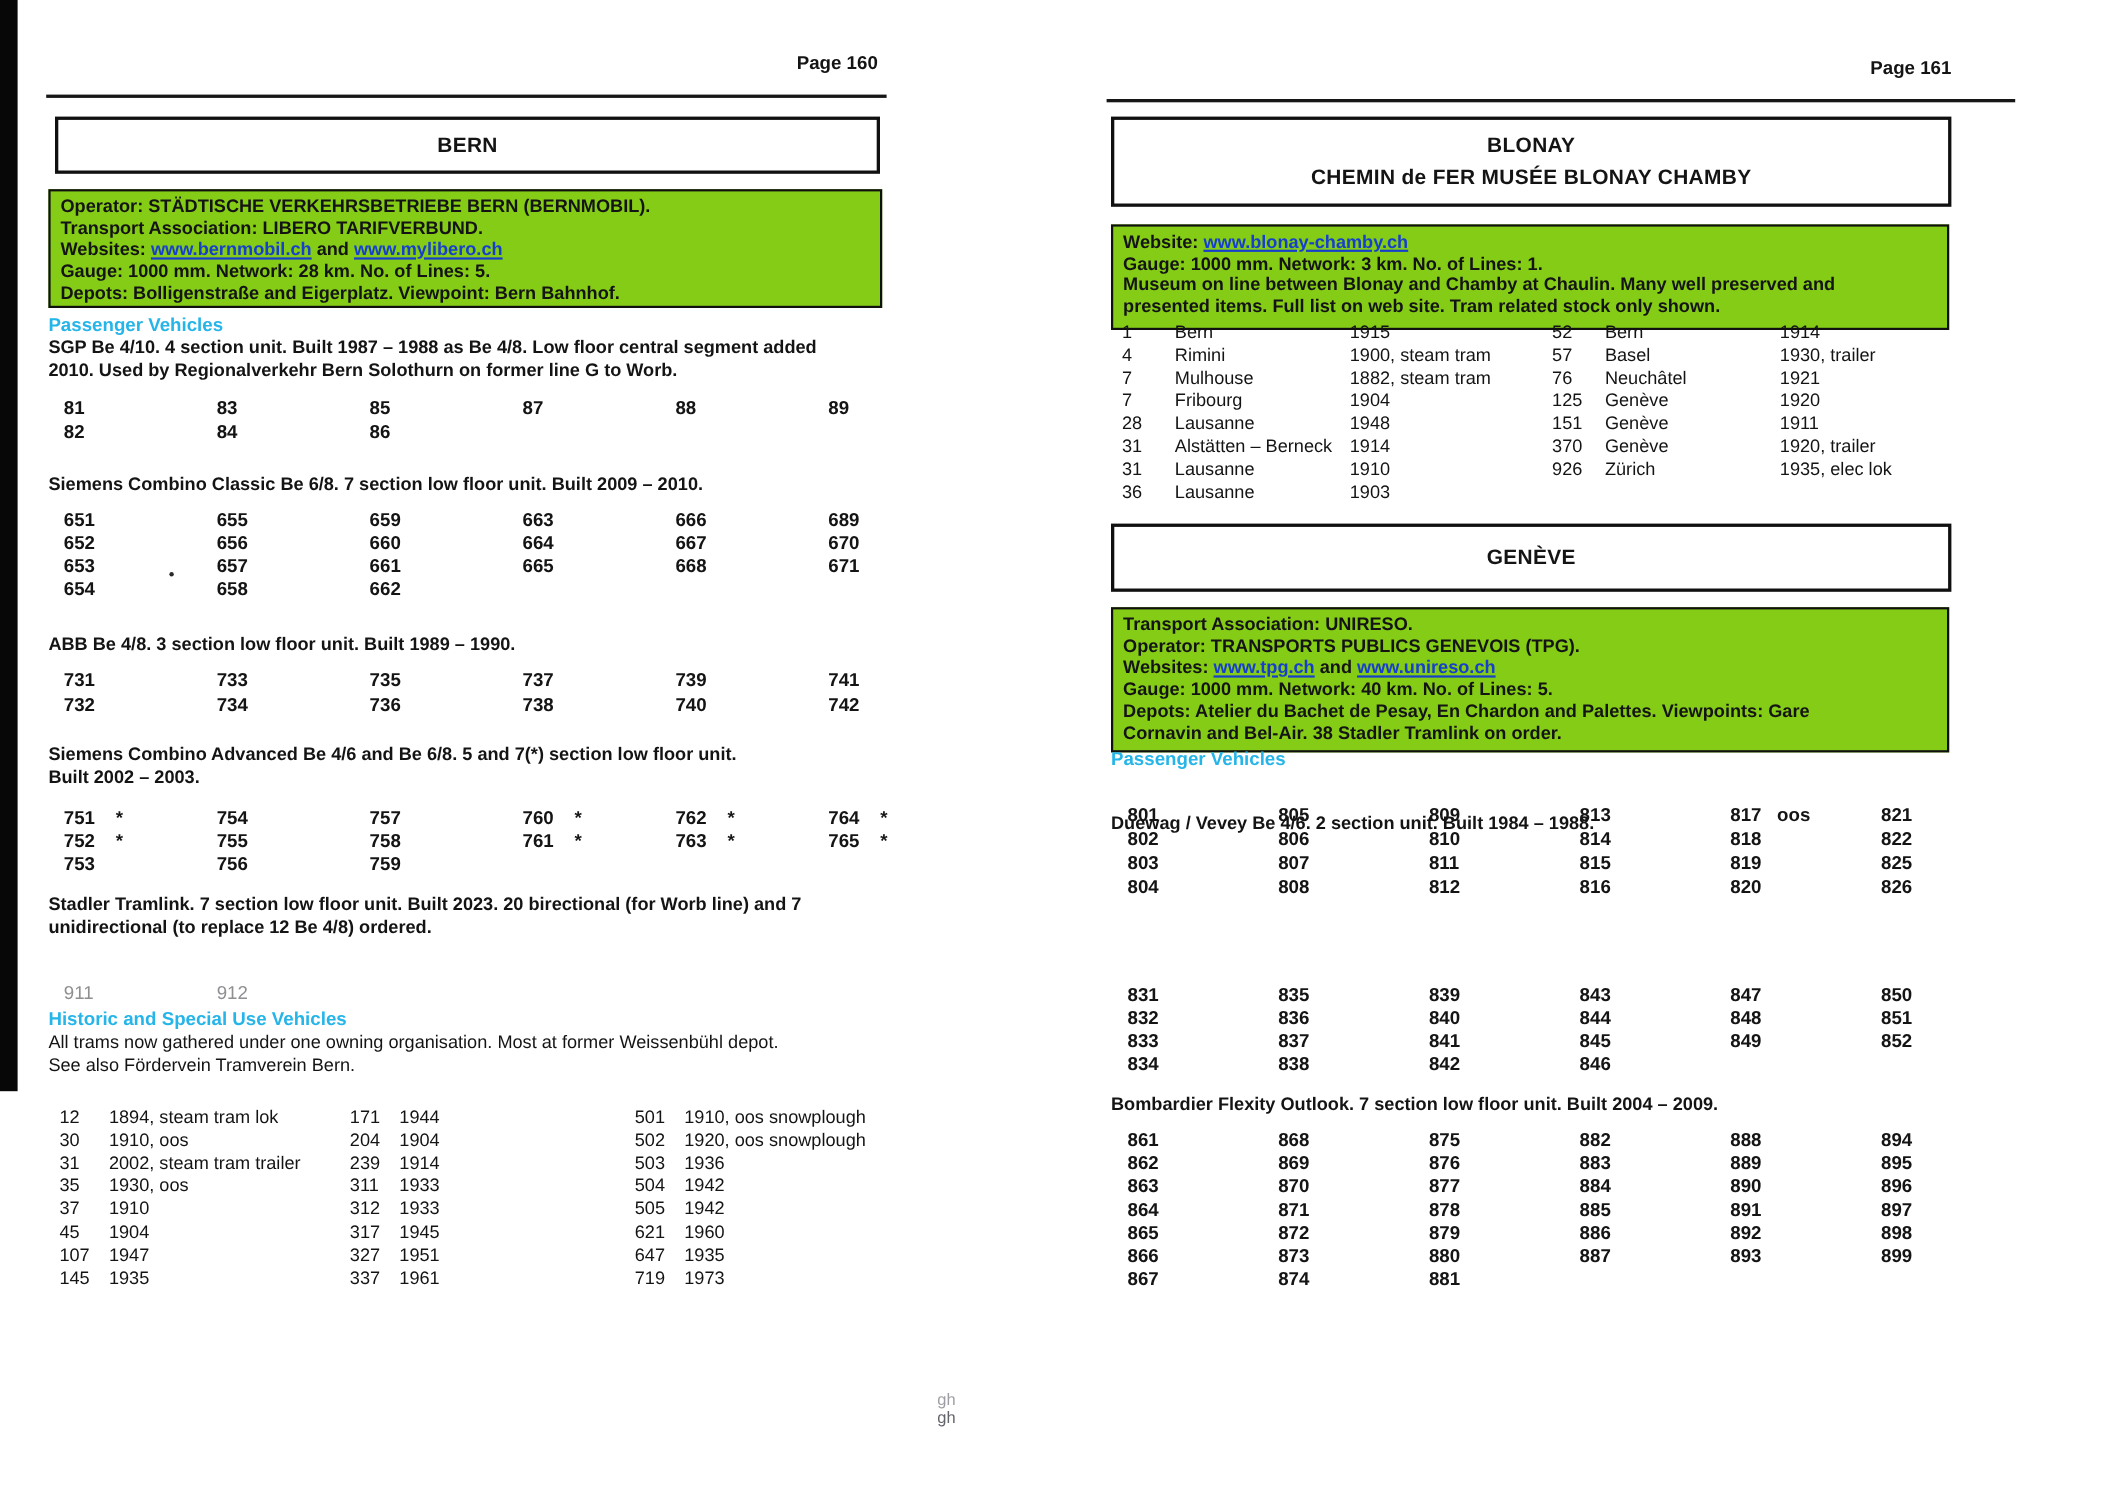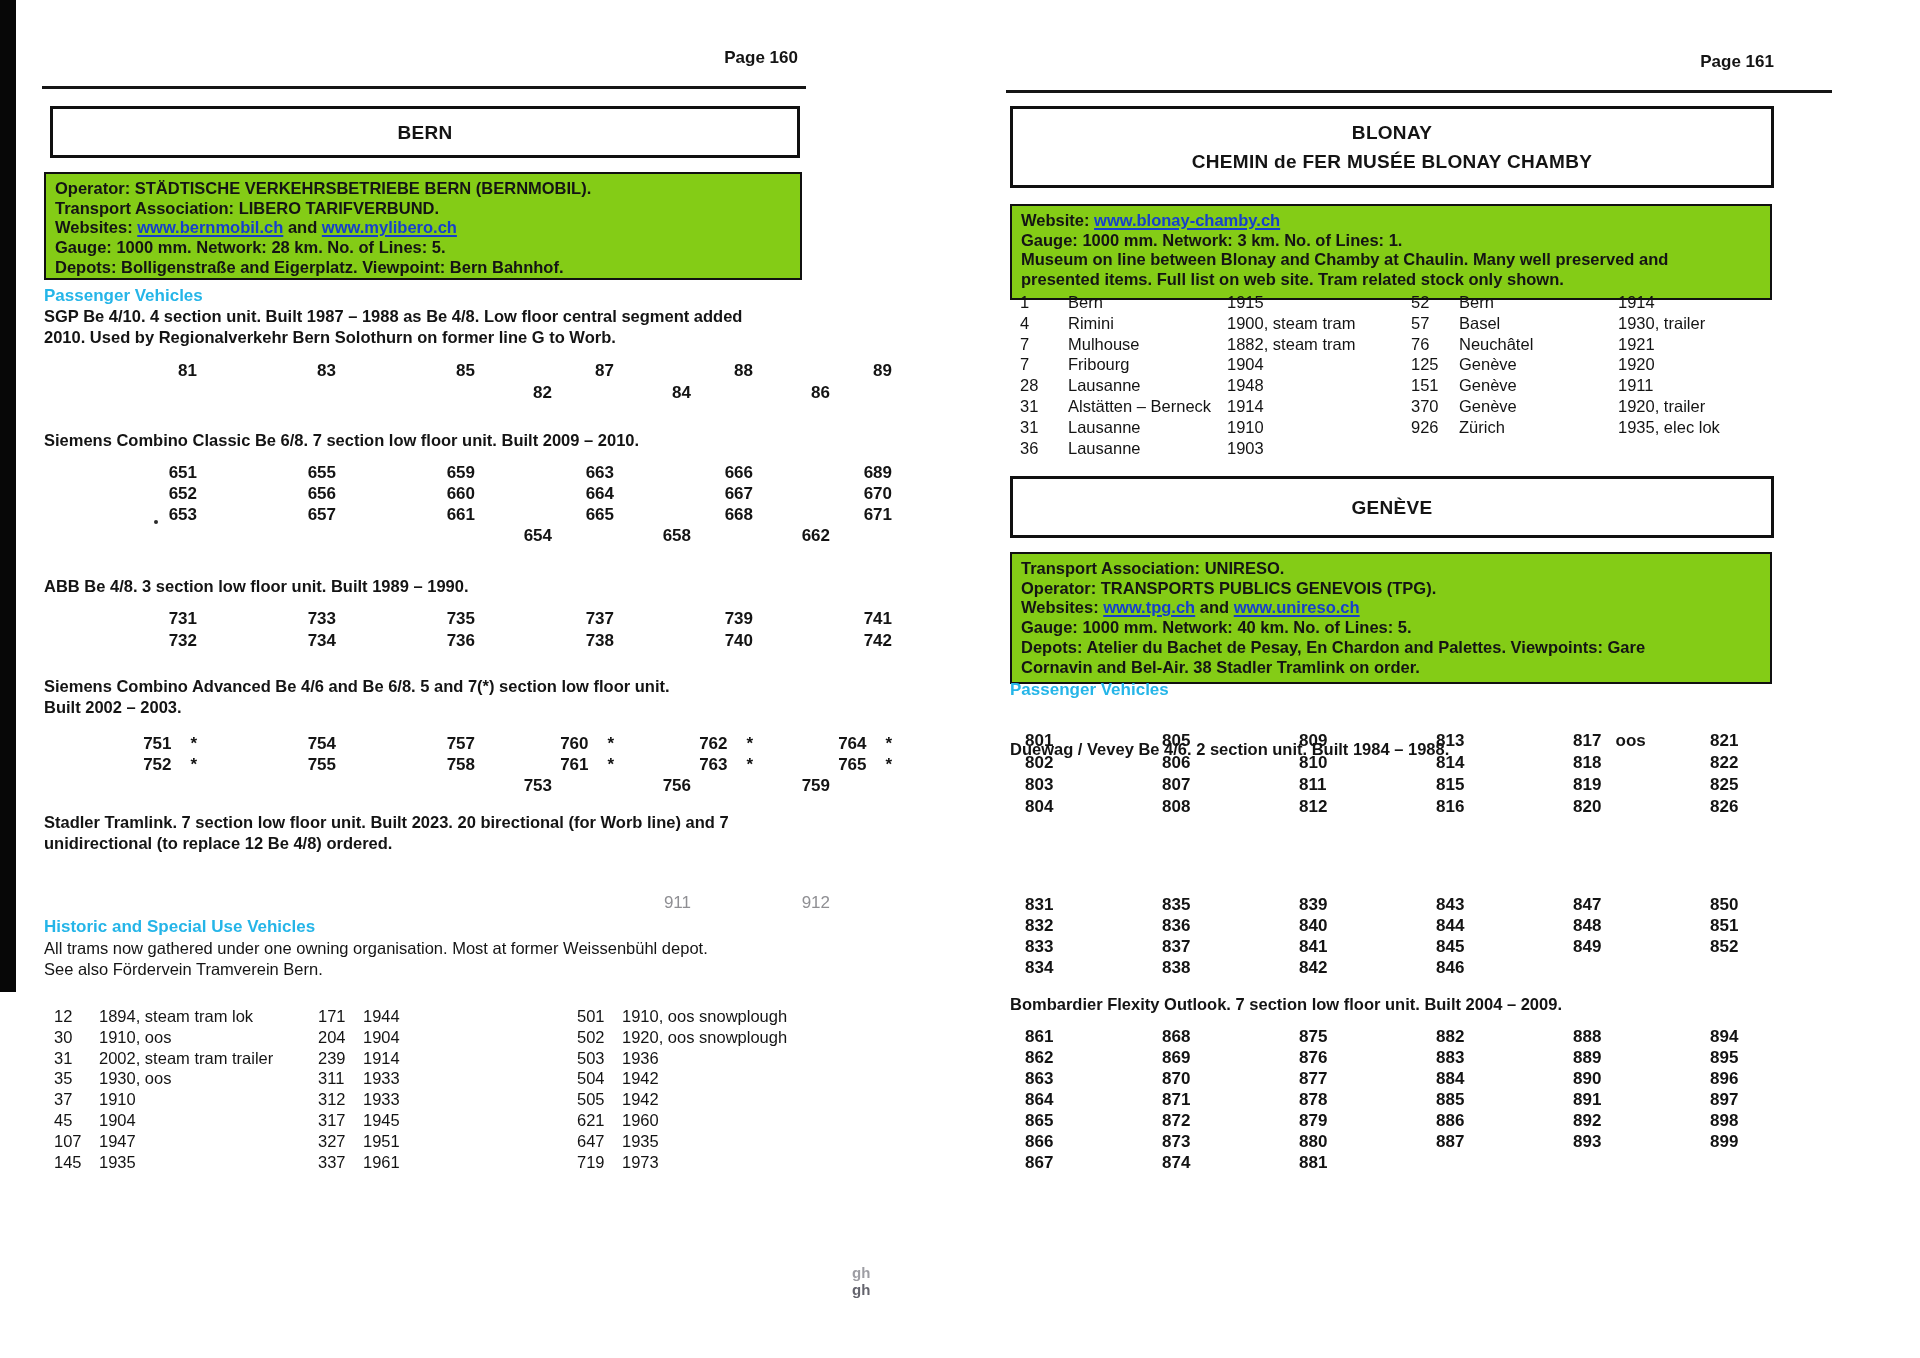--- a/index.html
+++ b/index.html
@@ -43,33 +43,33 @@
   .para{position:absolute;}
   .para .line{font-size:16.5px;font-weight:700;line-height:21px;white-space:pre;}
   .para.reg .line{font-weight:400;}
 
   .grid{position:absolute;left:0;width:100%;}
   .grid .grid-row{white-space:pre;}
   .grid .cell{display:inline-block;white-space:pre;font-size:17px;font-weight:700;}
   .grid.lh22 .grid-row{height:22px;line-height:22px;}
   .grid.lh21 .grid-row{height:21px;line-height:21px;}
   .grid-l .cell{width:139px;margin-left:0;}
-  .grid-l{padding-left:16px;text-align:right;}
+  .grid-l{padding-left:16px;}
   .grid-r .cell{width:137px;}
   .grid-r{padding-left:19px;}
   .grid.gray .cell{color:#8f8f93;font-weight:400;}
 
   .colgrp{position:absolute;top:0;}
   .pair-row,.tri-row{font-size:16.5px;font-weight:400;line-height:20.8px;white-space:pre;}
   .pair-row .n{display:inline-block;width:45px;}
   .tri-row .n{display:inline-block;width:48px;}
   .tri-row .nm{display:inline-block;width:159px;}
 
   .dot-artifact{position:absolute;left:112px;top:520px;width:4px;height:4px;border-radius:50%;background:#2a2a2a;}
-  .gutter-ghost{position:absolute;left:852px;top:1264px;font-size:15px;font-weight:700;
+  .gutter-ghost{position:absolute;left:852px;top:1264px;font-size:15px;font-weight:400;
     line-height:17px;color:#3c3c48;filter:blur(.4px);}
   .gutter-ghost .g1{opacity:.5;}
   .gutter-ghost .g2{opacity:.8;}
 </style>
 </head>
 <body>
 
 <div class="scan-strip"></div>
 
 <div class="page" id="pageL">

